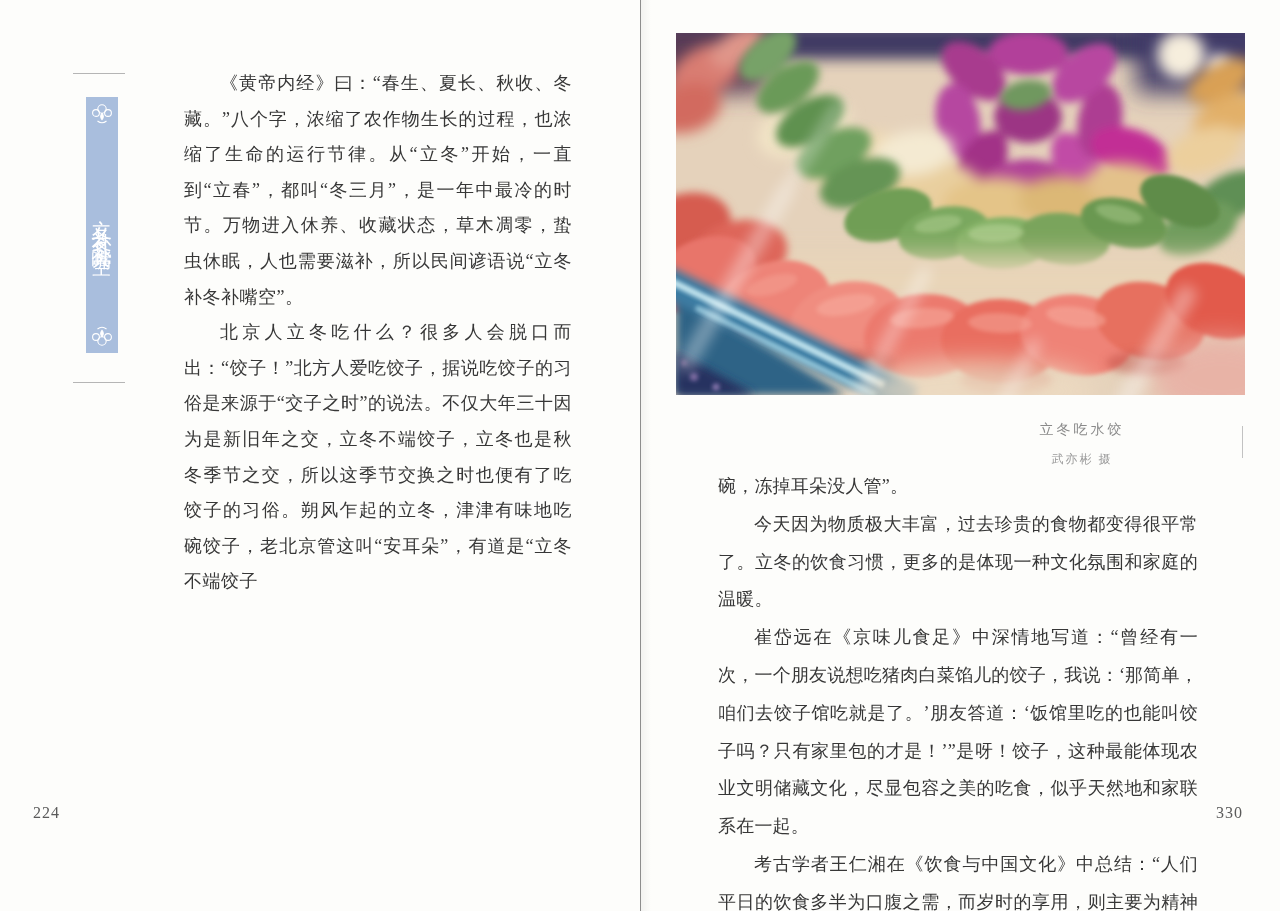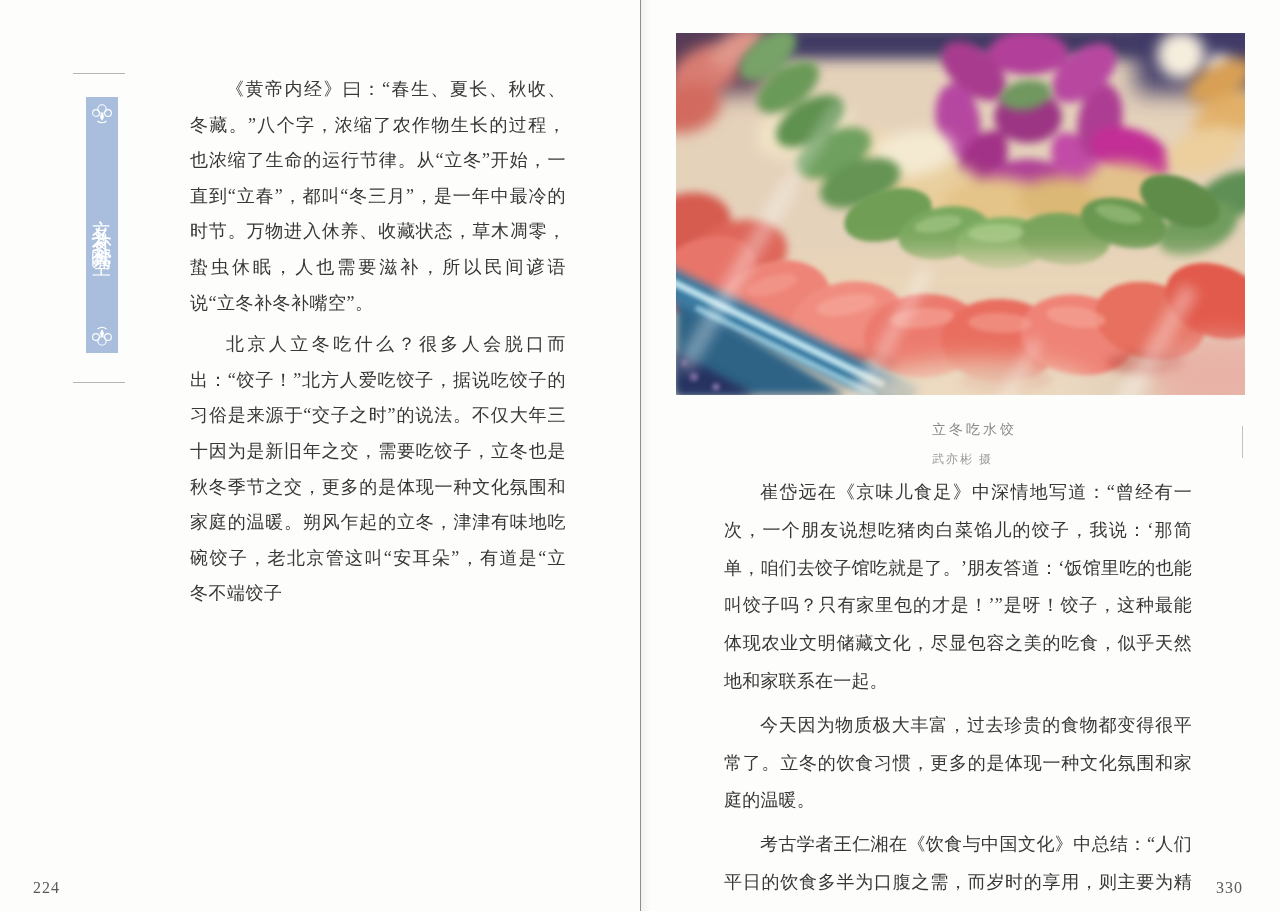--- a/index.html
+++ b/index.html
@@ -27,44 +27,44 @@
     display:flex;flex-direction:column;align-items:center;justify-content:space-between;
     padding:5px 0;box-sizing:border-box;
   }
   .banner-title{
     writing-mode:vertical-rl;text-orientation:upright;
     color:#ffffff;font-size:20px;letter-spacing:6px;line-height:32px;
   }
   .ornament{flex:0 0 auto;}
 
   .text-col{color:#373737;text-align:justify;}
-  .text-col p{margin:6px;text-indent:2em;}
+  .text-col p{margin:0;text-indent:2em;}
   .text-col p.cont{text-indent:0;}
 
   .text-col.left{
     position:absolute;left:184px;top:66px;width:388px;
     font-size:18px;line-height:35.6px;letter-spacing:0.5px;
   }
   .text-col.right{
     position:absolute;left:718px;top:468px;width:480px;
     font-size:18px;line-height:37.8px;letter-spacing:0.2px;
   }
 
-  .pagenum{position:absolute;top:879px;font-size:16px;color:#5a5a5a;letter-spacing:1px;text-align:center;}
+  .pagenum{position:absolute;top:804px;font-size:16px;color:#5a5a5a;letter-spacing:1px;text-align:center;}
   .pagenum.pn-left{left:33px;}
   .pagenum.pn-right{left:1216px;}
 
   
   .photo{
     position:absolute;left:676px;top:33px;width:569px;height:362px;
     overflow:hidden;background:#e5d2bb;margin:0;padding:0;
   }
   .photo svg{display:block;}
 
-  .caption{position:absolute;left:932px;top:421px;width:300px;text-align:left;}
+  .caption{position:absolute;left:932px;top:421px;width:300px;text-align:center;}
   .caption .cap-title{font-size:14px;letter-spacing:3px;color:#8a8a8a;}
   .caption .cap-credit{font-size:12px;letter-spacing:2px;color:#9b9b9b;margin-top:12px;}
   .caption-rule{position:absolute;left:1242px;top:426px;width:1px;height:32px;background:#c2c2c2;}
 </style>
 </head>
 <body>
 
 <div class="spread">
 
   <div class="banner-rule top"></div>
@@ -92,21 +92,21 @@
           <path d="M7.5 19 q4.5 3.6 9 0"></path>
         </g>
       </svg>
     </span>
   </div>
 
   <div class="banner-rule bottom"></div>
 
   <div class="text-col left">
     <p>《黄帝内经》曰：“春生、夏长、秋收、冬藏。”八个字，浓缩了农作物生长的过程，也浓缩了生命的运行节律。从“立冬”开始，一直到“立春”，都叫“冬三月”，是一年中最冷的时节。万物进入休养、收藏状态，草木凋零，蛰虫休眠，人也需要滋补，所以民间谚语说“立冬补冬补嘴空”。</p>
-    <p>北京人立冬吃什么？很多人会脱口而出：“饺子！”北方人爱吃饺子，据说吃饺子的习俗是来源于“交子之时”的说法。不仅大年三十因为是新旧年之交，需要吃饺子，立冬也是秋冬季节之交，更多的是体现一种文化氛围和家庭的温暖。朔风乍起的立冬，津津有味地吃碗饺子，老北京管这叫“安耳朵”，有道是“立冬不端饺子</p>
+    <p>北京人立冬吃什么？很多人会脱口而出：“饺子！”北方人爱吃饺子，据说吃饺子的习俗是来源于“交子之时”的说法。不仅大年三十因为是新旧年之交，立冬不端饺子，立冬也是秋冬季节之交，所以这季节交换之时也便有了吃饺子的习俗。朔风乍起的立冬，津津有味地吃碗饺子，老北京管这叫“安耳朵”，有道是“立冬不端饺子</p>
   </div>
 
   <div class="pagenum pn-left">224</div>
 
   <div class="fold"></div>
   <div class="fold-shade"></div>
 
   <figure class="photo">
     <svg viewBox="0 0 569 362" width="569" height="362" preserveAspectRatio="none">
       <defs>
@@ -249,20 +249,21 @@
     </svg>
   </figure>
 
   <div class="caption">
     <div class="cap-title">立冬吃水饺</div>
     <div class="cap-credit">武亦彬 摄</div>
   </div>
   <div class="caption-rule"></div>
 
   <div class="text-col right">
+    <p class="cont">碗，冻掉耳朵没人管”。</p>
+    <p>今天因为物质极大丰富，过去珍贵的食物都变得很平常了。立冬的饮食习惯，更多的是体现一种文化氛围和家庭的温暖。</p>
     <p>崔岱远在《京味儿食足》中深情地写道：“曾经有一次，一个朋友说想吃猪肉白菜馅儿的饺子，我说：‘那简单，咱们去饺子馆吃就是了。’朋友答道：‘饭馆里吃的也能叫饺子吗？只有家里包的才是！’”是呀！饺子，这种最能体现农业文明储藏文化，尽显包容之美的吃食，似乎天然地和家联系在一起。</p>
-    <p>今天因为物质极大丰富，过去珍贵的食物都变得很平常了。立冬的饮食习惯，更多的是体现一种文化氛围和家庭的温暖。</p>
     <p>考古学者王仁湘在《饮食与中国文化》中总结：“人们平日的饮食多半为口腹之需，而岁时的享用，则主要为精神之</p>
   </div>
 
   <div class="pagenum pn-right">330</div>
 
 </div>
 
 </body></html>

